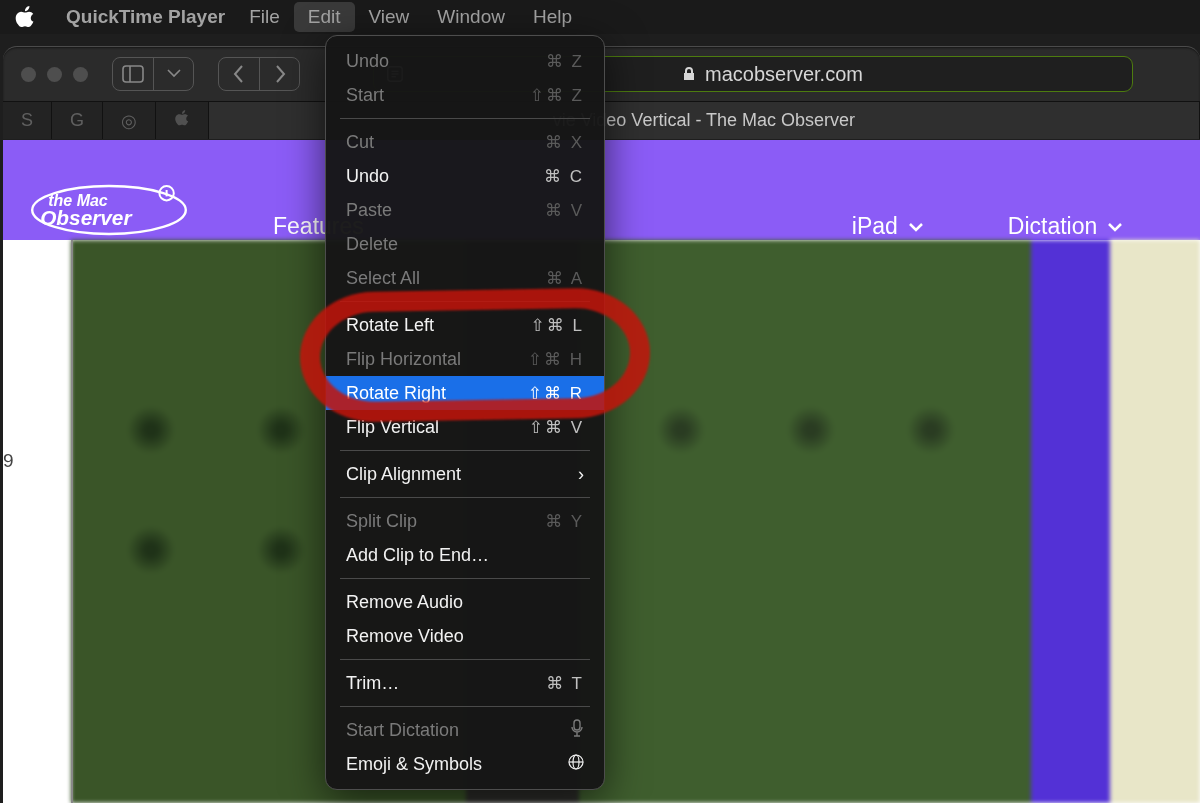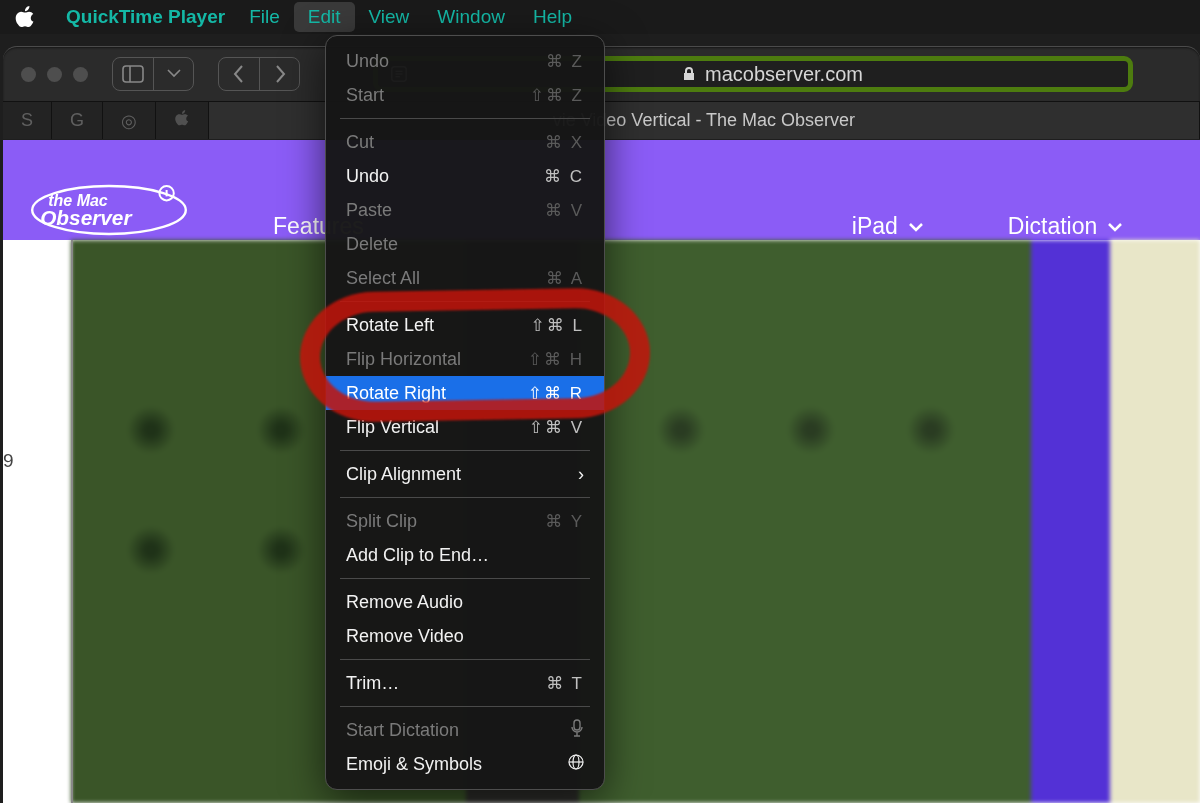--- a/index.html
+++ b/index.html
@@ -1,34 +1,34 @@
 <!DOCTYPE html>
 <html><head>
 <meta charset="utf-8">
 <style>
   * { box-sizing: border-box; margin: 0; padding: 0; }
   html, body { width: 1200px; height: 803px; overflow: hidden; background: #1e1e1e; font-family: -apple-system, "Helvetica Neue", Arial, sans-serif; }
 
   
-  .menubar { position: absolute; top:0; left:0; right:0; height:34px; background:#1a1a1a; display:flex; align-items:center; padding:0 14px; gap:0; color:#14b8a6; font-size:19px; font-weight:600; }
+  .menubar { position: absolute; top:0; left:0; right:0; height:34px; background:#1a1a1a; display:flex; align-items:center; padding:0 14px; gap:0; color:#a3a3a3; font-size:19px; font-weight:600; }
   .menubar .apple { width:22px; height:22px; fill:#fff; margin-right:20px; }
   .menubar .app { font-weight:700; padding: 4px 10px; }
   .menubar .m { font-weight:400; padding: 4px 14px; border-radius:5px; cursor:default; }
   .menubar .m.active { background:#3a3a3a; }
 
   
   .safari { position:absolute; top:46px; left:3px; right:0; background:#2b2b2b; border-radius:14px 14px 0 0; box-shadow:0 1px 2px rgba(0,0,0,0.5) inset; border-top:1px solid #4b4b4b;}
   .toolbar { height:54px; display:flex; align-items:center; gap:24px; padding:0 18px; }
   .traffic { display:flex; gap:11px; }
   .tl { width:15px; height:15px; border-radius:50%; background:#4e4e4e; }
   .grp { display:flex; align-items:center; border:1px solid #555; border-radius:8px; height:34px; }
   .gbtn { width:40px; height:100%; display:flex; align-items:center; justify-content:center; color:#888;}
   .gbtn + .gbtn { border-left:1px solid #555; }
   .nav { display:flex; align-items:center; gap:0; }
-  .url { flex:1; height:36px; background:#1f1f1f; border:5px solid #4d7c0f; border-radius:9px; display:flex; align-items:center; justify-content:center; color:#d6d6d6; font-size:20px; gap:8px; max-width:760px; margin-left:auto; margin-right:auto; }
+  .url { flex:1; height:36px; background:#1f1f1f; border:1px solid #4d7c0f; border-radius:9px; display:flex; align-items:center; justify-content:center; color:#d6d6d6; font-size:20px; gap:8px; max-width:760px; margin-left:auto; margin-right:auto; }
   .url .lock { width:16px; height:16px; fill:#d6d6d6; }
   .url .reader { width:18px; height:18px; stroke:#d6d6d6; margin-right:auto; margin-left:12px; }
   .url .txt { margin-right:auto; }
 
   .tabstrip { height:38px; background:#232323; border-top:1px solid #111; display:flex; align-items:center; }
   .tabstrip .tab { height:100%; display:flex; align-items:center; justify-content:center; padding:0 18px; color:#a8a8a8; font-size:18px; border-right:1px solid #111; }
   .tabstrip .ico { opacity:.45; font-size:18px; }
   .tabstrip .tab.active { background:#2f2f2f; color:#c9c9c9; font-weight:400;}
 
   

